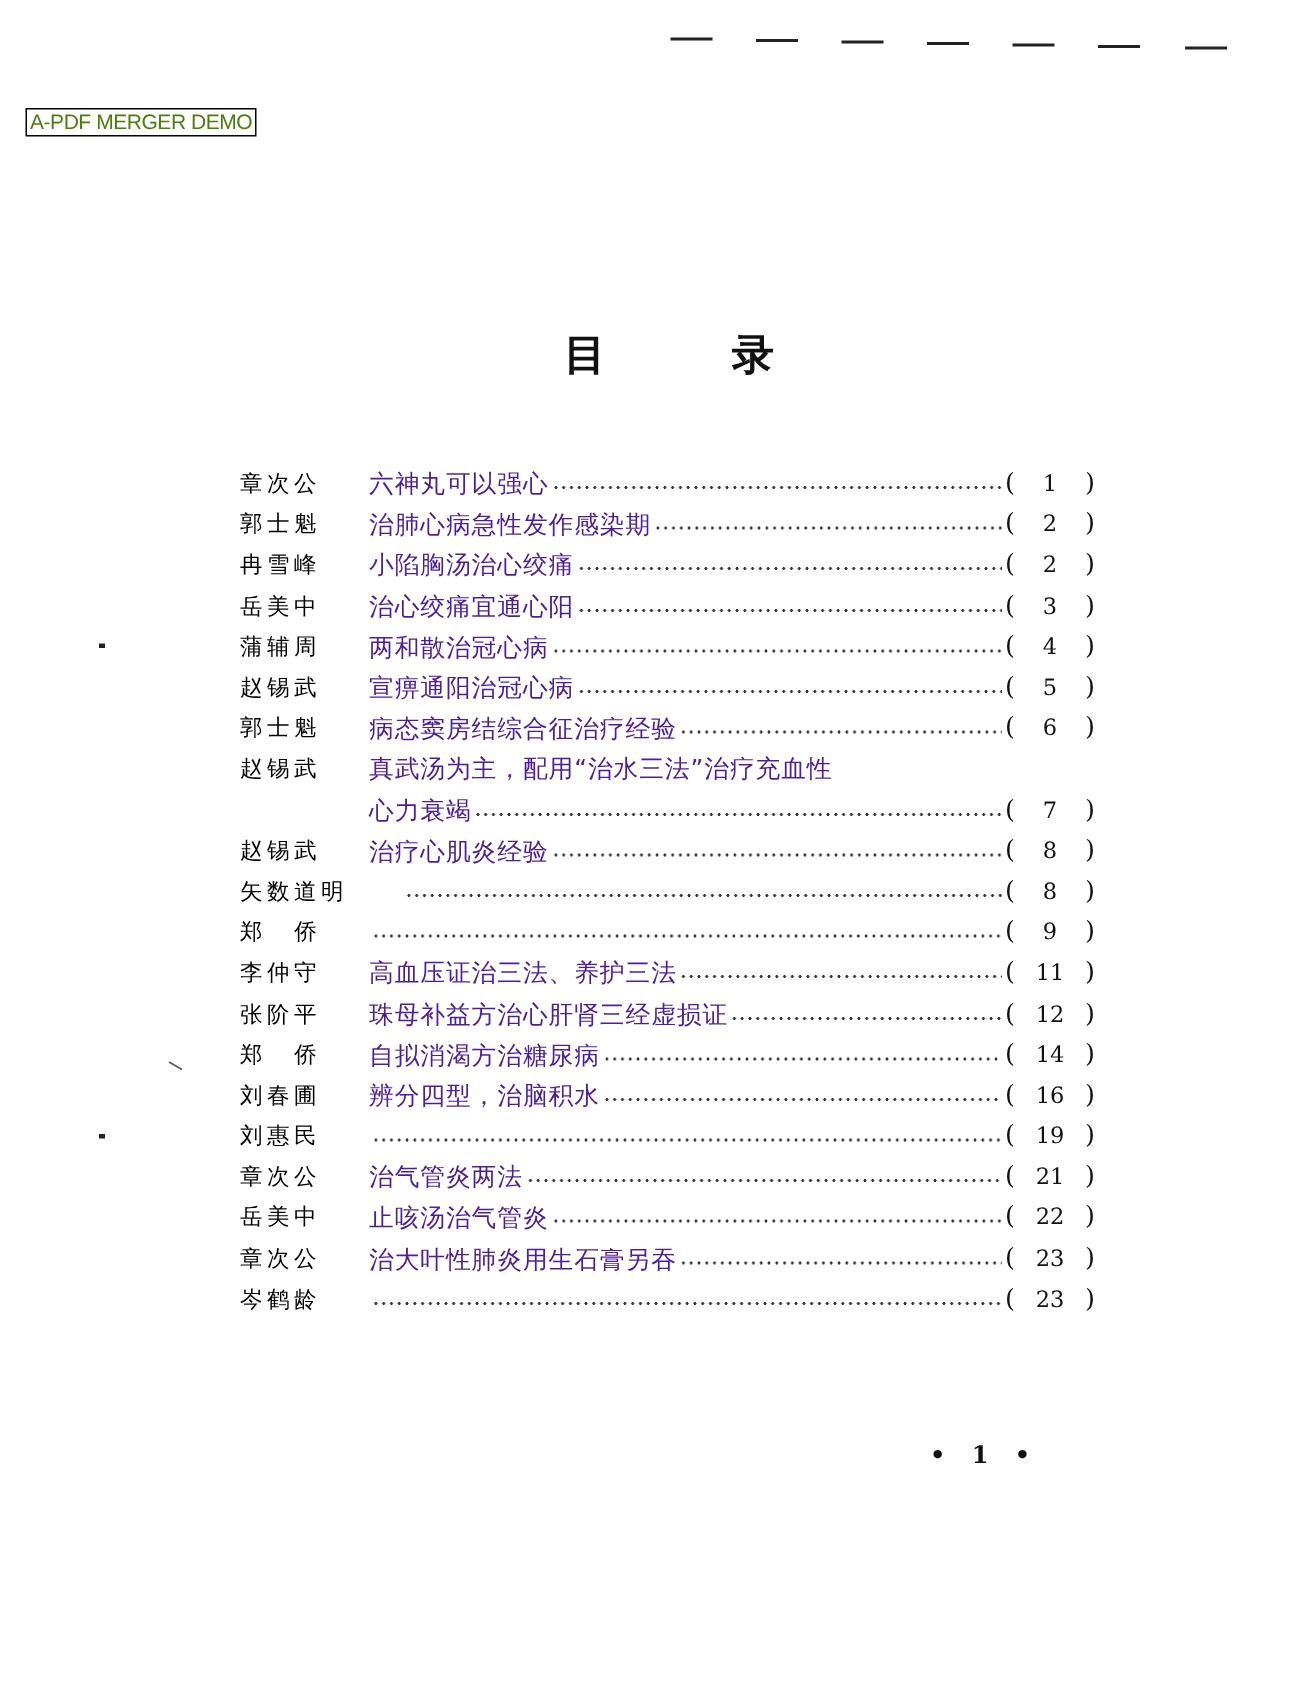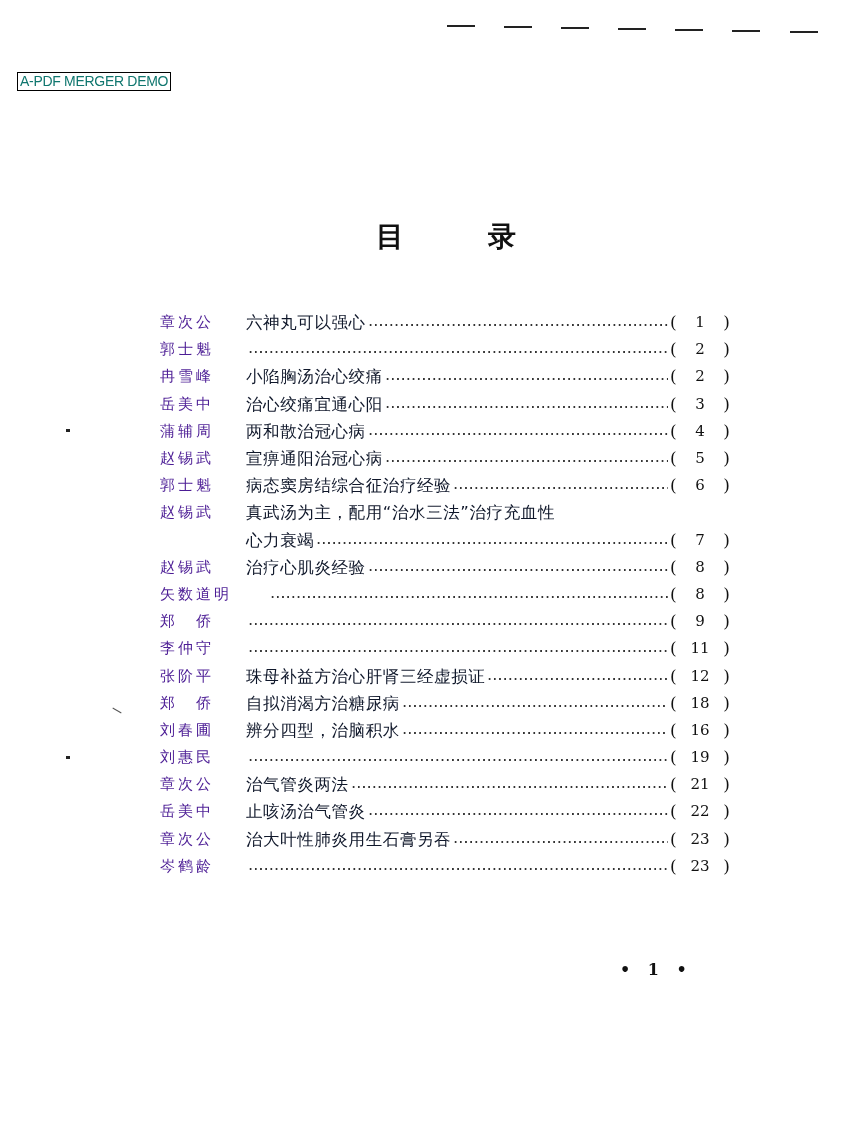--- a/index.html
+++ b/index.html
@@ -4,40 +4,40 @@
 <style>
   html, body { margin: 0; padding: 0; }
   body {
     width: 866px; height: 1122px; background: #ffffff; position: relative; overflow: hidden;
     font-family: "DejaVu Serif", "Liberation Serif", serif; color: #111;
   }
   .topline { position: absolute; height: 2px; background: #222; width: 28px; }
   .watermark {
     position: absolute; left: 17px; top: 72px;
     border: 1px solid #000; padding: 0 2px; height: 17px; line-height: 17px;
-    font-family: "Liberation Sans", sans-serif; font-size: 14px; color: #0f766e;
+    font-family: "Liberation Sans", sans-serif; font-size: 14px; color: #4d7c0f;
     letter-spacing: -0.3px;
   }
   .title {
     position: absolute; top: 218px; left: 376px; width: 140px;
     font-size: 28px; font-weight: bold; display: flex; justify-content: space-between;
     font-family: "DejaVu Sans", sans-serif;
   }
   .toc { position: absolute; left: 160px; top: 309px; width: 570px; }
   .row {
     position: relative; height: 27.2px; line-height: 27px; font-size: 17px;
     display: flex; align-items: center; white-space: nowrap;
   }
   .row .name {
-    width: 86px; flex: 0 0 86px; font-size: 15px; letter-spacing: 3px; color: #4c1d95;
+    width: 86px; flex: 0 0 86px; font-size: 15px; letter-spacing: 3px; color: #000000;
     font-family: "DejaVu Sans", sans-serif;
   }
   .row .name.wide { width: 108px; flex: 0 0 108px; }
   .row .title-text {
-    font-family: "DejaVu Sans", sans-serif; font-size: 16.5px; letter-spacing: 0.6px; color: #0f172a;
+    font-family: "DejaVu Sans", sans-serif; font-size: 16.5px; letter-spacing: 0.6px; color: #4c1d95;
   }
   .row .leader {
     flex: 1 1 auto; overflow: hidden; margin: 0 2px; height: 27px; position: relative;
   }
   .row .leader::before {
     content: "";
     position: absolute; left: 0; right: 0; top: 15px; height: 2px;
     background-image: radial-gradient(circle, #333 0.9px, transparent 1.1px);
     background-size: 5.2px 2px; background-repeat: repeat-x;
   }
@@ -85,20 +85,21 @@
     <span class="leader"></span>
     <span class="page">
         <span>(</span>
         <span class="num">1</span>
         <span>)</span>
       </span>
   </div>
 
   <div class="row">
     <span class="name">郭士魁</span>
+    <span class="title-text">治肺心病急性发作感染期</span>
     <span class="leader"></span>
     <span class="page">
         <span>(</span>
         <span class="num">2</span>
         <span>)</span>
       </span>
   </div>
 
   <div class="row">
     <span class="name">冉雪峰</span>
@@ -195,20 +196,21 @@
     <span class="leader"></span>
     <span class="page">
         <span>(</span>
         <span class="num">9</span>
         <span>)</span>
       </span>
   </div>
 
   <div class="row">
     <span class="name">李仲守</span>
+    <span class="title-text">高血压证治三法、养护三法</span>
     <span class="leader"></span>
     <span class="page">
         <span>(</span>
         <span class="num">11</span>
         <span>)</span>
       </span>
   </div>
 
   <div class="row">
     <span class="name">张阶平</span>
@@ -220,21 +222,21 @@
         <span>)</span>
       </span>
   </div>
 
   <div class="row">
     <span class="name">郑　侨</span>
     <span class="title-text">自拟消渴方治糖尿病</span>
     <span class="leader"></span>
     <span class="page">
         <span>(</span>
-        <span class="num">18</span>
+        <span class="num">14</span>
         <span>)</span>
       </span>
   </div>
 
   <div class="row">
     <span class="name">刘春圃</span>
     <span class="title-text">辨分四型，治脑积水</span>
     <span class="leader"></span>
     <span class="page">
         <span>(</span>

